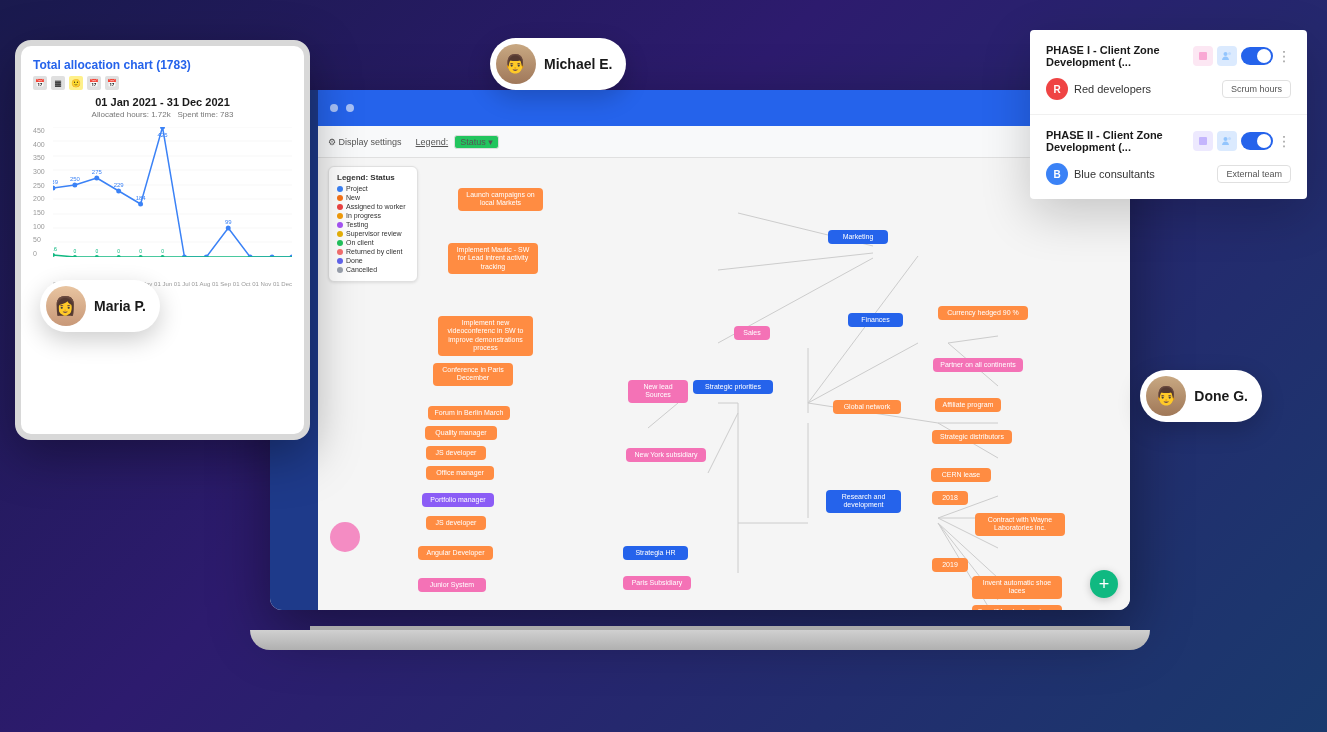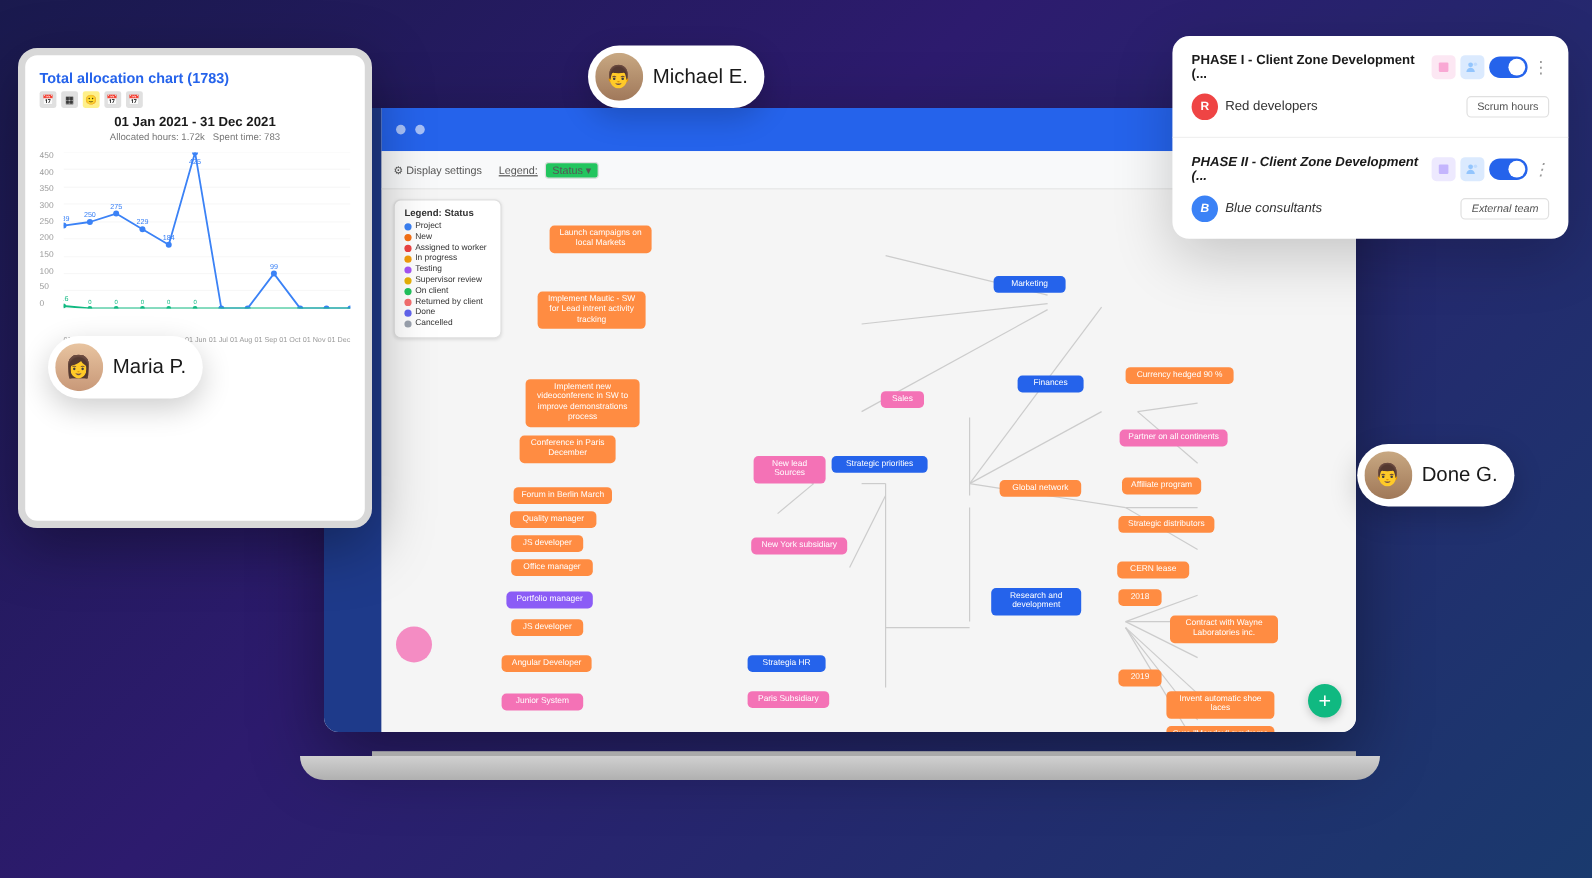--- a/index.html
+++ b/index.html
@@ -226,31 +226,31 @@
       left: 20px; top: 0;
       width: calc(100% - 20px);
       height: 130px;
     }
 
     
     .card-panel {
       position: absolute;
       right: 20px;
       top: 30px;
-      width: 330px;
+      width: 277px;
       background: #fff;
-      border-radius: 14px;
+      border-radius: 4px;
       box-shadow: 0 15px 50px rgba(0,0,0,0.2);
       overflow: hidden;
     }
     .card-item {
       padding: 14px 16px;
       border-bottom: 1px solid #f0f0f0;
     }
-    .card-item:last-child { border-bottom: none; font-style: italic; }
+    .card-item:last-child { border-bottom: none; }
     .card-header-row {
       display: flex; align-items: center;
       justify-content: space-between;
       margin-bottom: 10px;
     }
     .card-phase-title {
       font-size: 11px;
       font-weight: 700;
       color: #1a1a1a;
       flex: 1;
@@ -333,22 +333,22 @@
       padding: 6px 14px 6px 6px;
       box-shadow: 0 8px 25px rgba(0,0,0,0.2);
     }
     .user-avatar-circle {
       width: 40px; height: 40px;
       border-radius: 50%;
       overflow: hidden;
       flex-shrink: 0;
     }
     .user-name {
-      font-size: 17px;
-      font-weight: 400;
+      font-size: 14px;
+      font-weight: 700;
       color: #1a1a1a;
     }
 
     
     .avatar-michael {
       background: linear-gradient(180deg, #c8a882 0%, #a0785a 100%);
       width: 100%; height: 100%;
       display: flex; align-items: center; justify-content: center;
       color: #fff;
       font-size: 18px;

